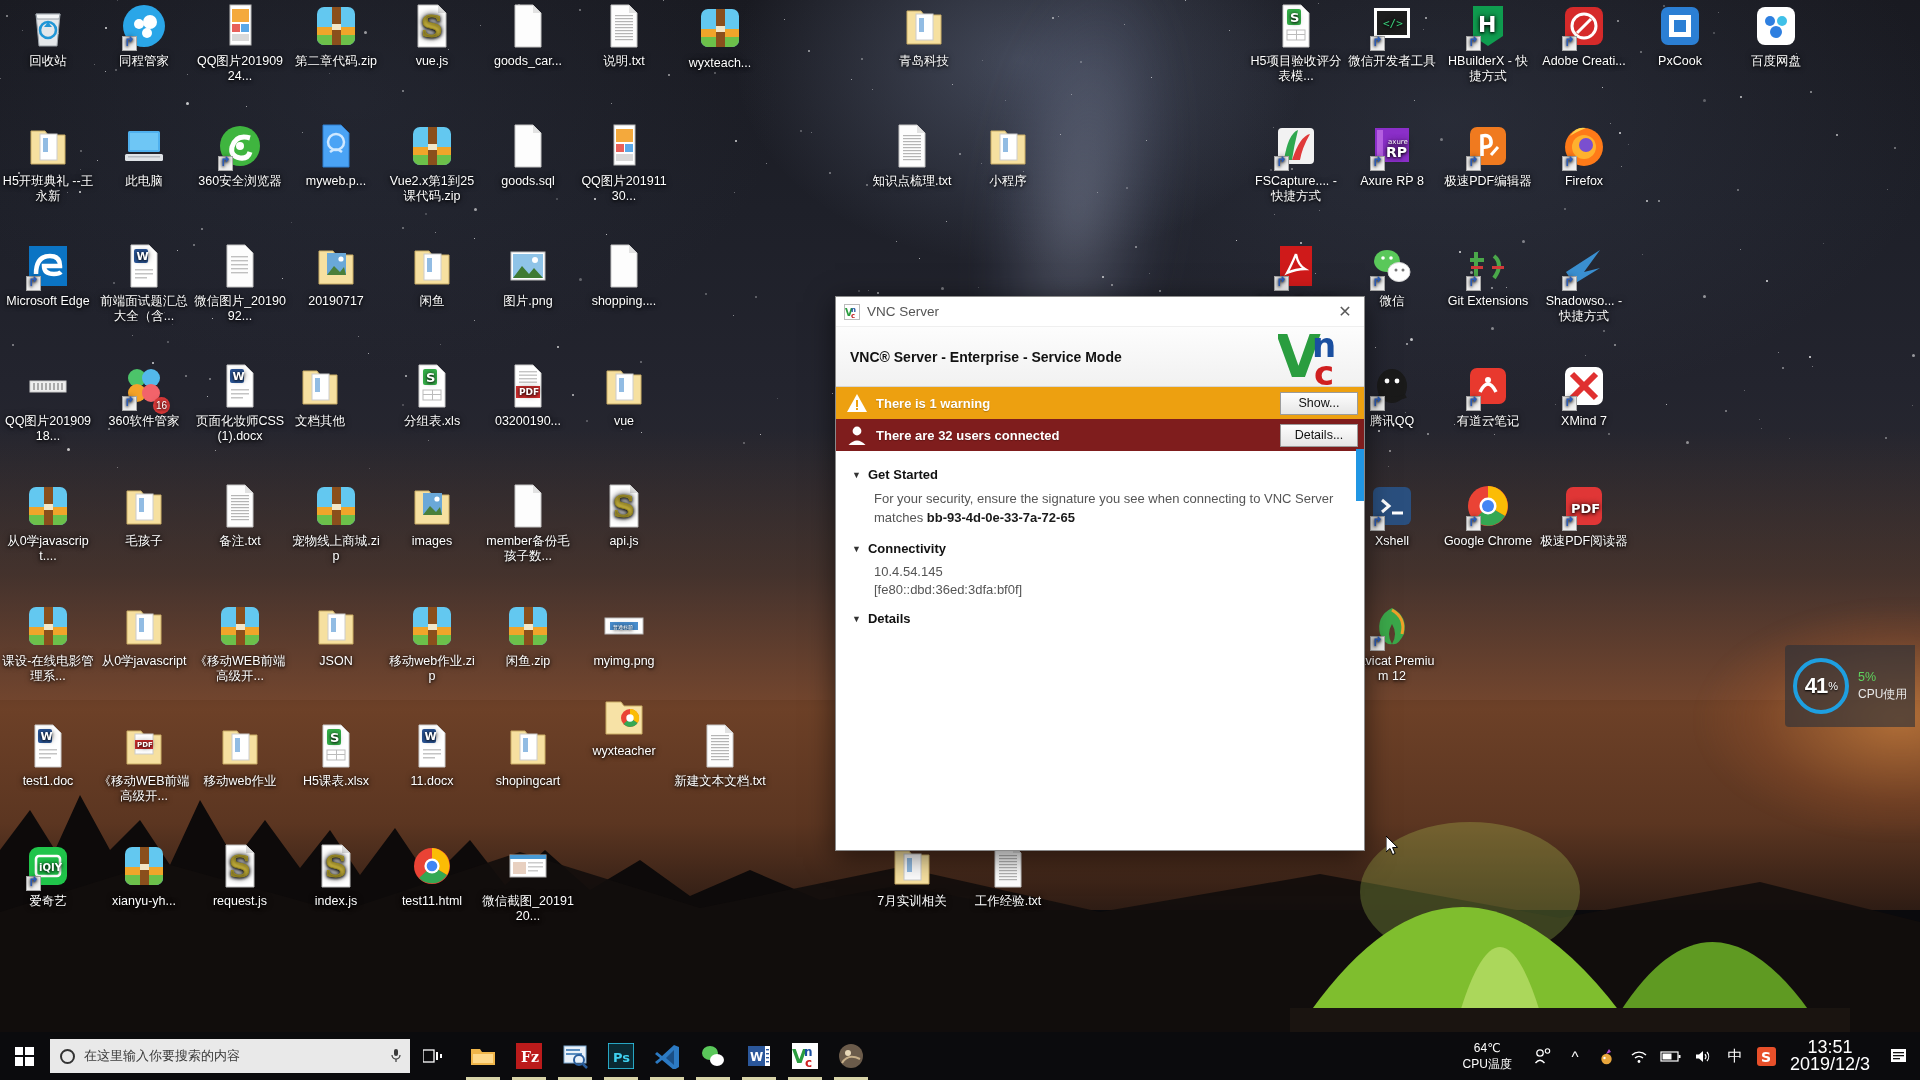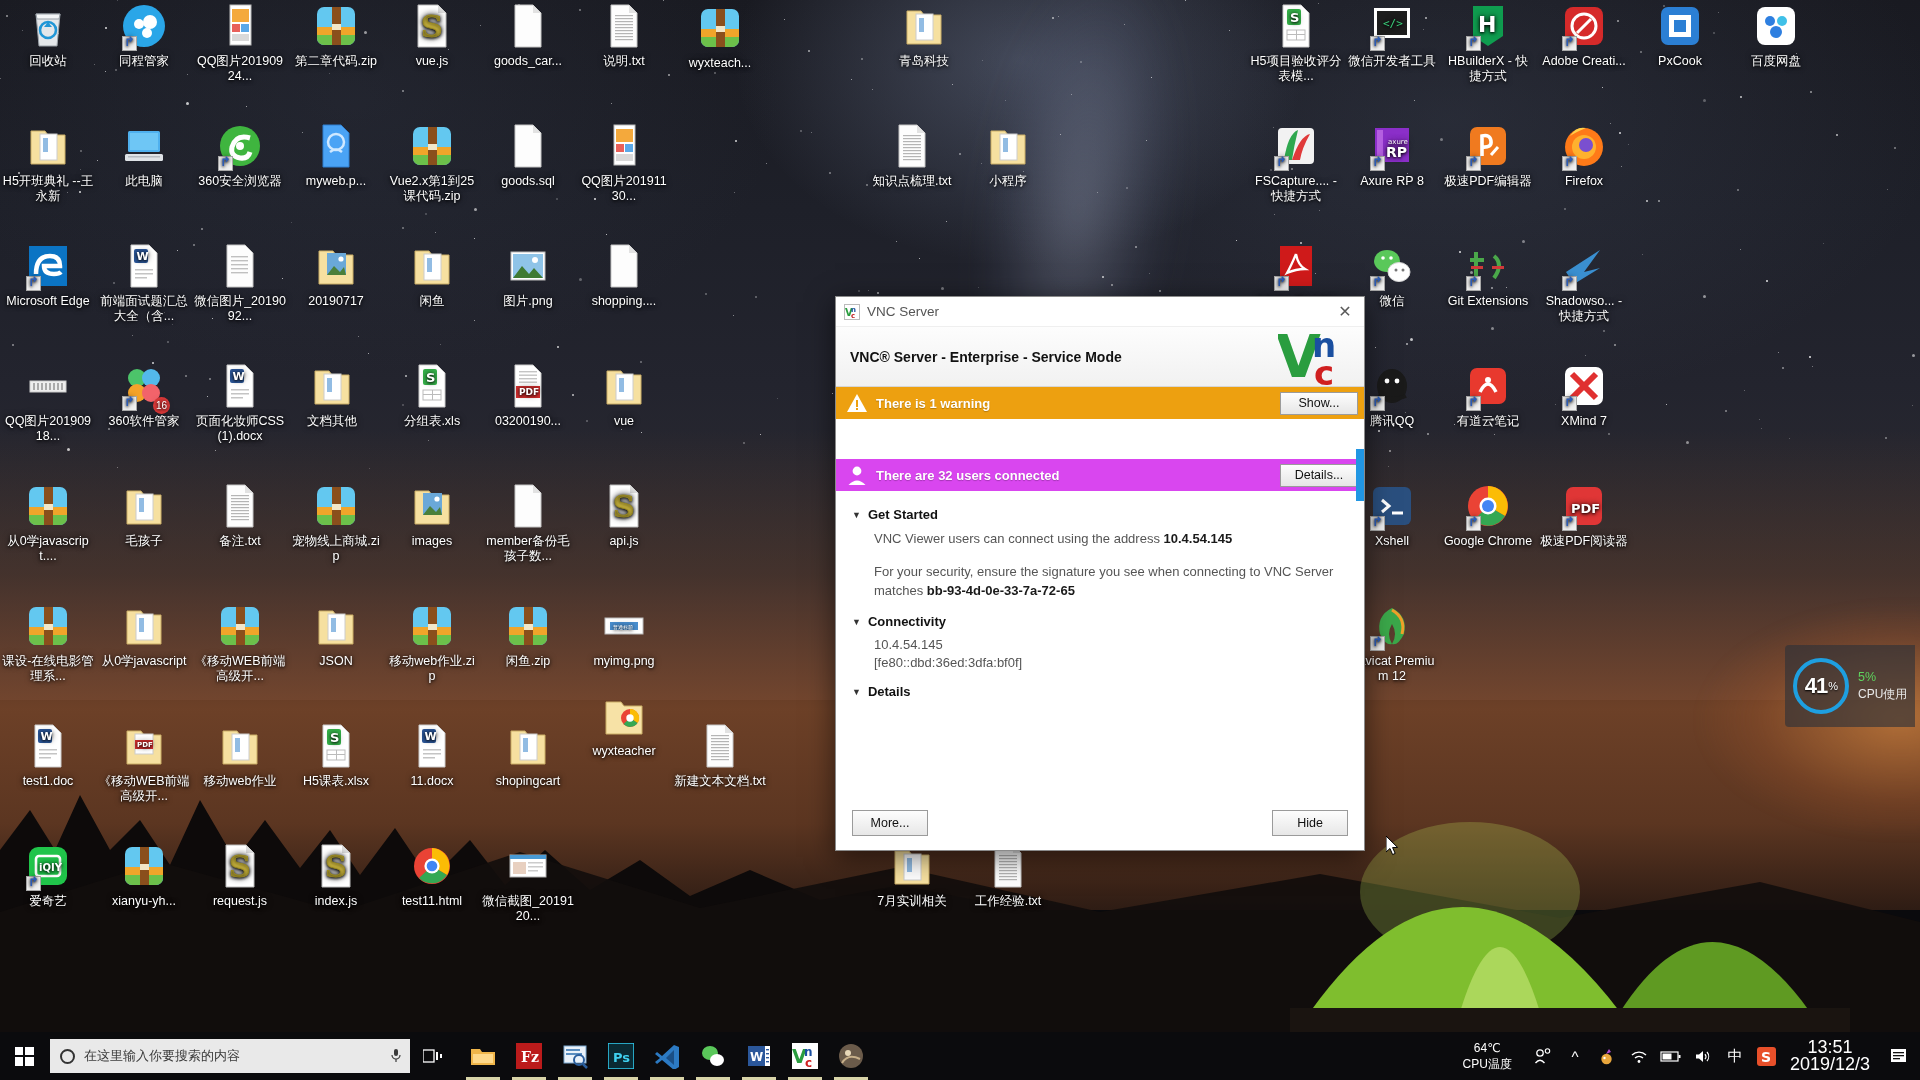--- a/index.html
+++ b/index.html
@@ -95,21 +95,21 @@
   }
   #vnc .header .htxt { font-weight:bold; font-size:14px; color:#111; }
   #vnc .header .vnclogo {
     position:absolute; right:10px; top:-4px; width:76px; height:66px;
     font-family:"DejaVu Sans", sans-serif;
   }
   #vnc .bar {
     height:32px; display:flex; align-items:center; padding:0 6px 0 10px; gap:8px;
   }
   #vnc .bar.warn { background:#eda010; color:#fff; }
-  #vnc .bar.info { background:#d946ef; color:#fff;margin-top:40px; }
+  #vnc .bar.info { background:#7f1d1d; color:#fff; }
   #vnc .bar .bico { width:22px;height:22px;position:relative;flex:none; }
   #vnc .bar .btxt { flex:1; font-weight:bold; font-size:13px;
     text-shadow:0 1px 1px rgba(0,0,0,.25); }
   #vnc .bar button {
     width:78px;height:23px; font-size:12.5px; font-family:inherit;
     background:linear-gradient(180deg,#fdfdfd,#e6e6e6);
     border:1px solid #9b9b9b; color:#111; cursor:pointer;
   }
   #vnc .body { padding:12px 16px 0 16px; }
   #vnc .sec {
@@ -856,21 +856,21 @@
           <rect x="14" y="7" width="14" height="14" rx="2" fill="#2b579a"></rect>
           <text x="16.5" y="18" font-size="11" font-weight="bold" fill="#fff" font-family="DejaVu Sans">W</text>
           <g fill="#c4c4c4">
             <rect x="15" y="27" width="18" height="1.5"></rect>
             <rect x="15" y="31" width="18" height="1.5"></rect>
             <rect x="15" y="35" width="12" height="1.5"></rect>
           </g>
         </svg></span>
         <span class="lbl">页面化妆师CSS(1).docx</span>
       </div>
-    <div class="dicon" style="left:284px;top:362px">
+    <div class="dicon" style="left:272px;top:362px">
         <span class="glyph"><svg width="48" height="48" viewBox="0 0 48 48">
           <path d="M7 9 h14 l3 4 h17 v29 H7 Z" fill="#f6e0a0" stroke="#cbae66"></path>
           <rect x="16" y="12" width="17" height="26" fill="#fff" stroke="#ccc"></rect>
           <rect x="19" y="16" width="5" height="14" fill="#4a8fd0" opacity=".6"></rect>
         </svg></span>
         <span class="lbl">文档其他</span>
       </div>
     <div class="dicon" style="left:384px;top:362px">
         <span class="glyph"><svg width="48" height="48" viewBox="0 0 48 48">
           <path d="M11 3 h18 l8 8 v34 H11 Z" fill="#fff" stroke="#ccc"></path>
@@ -1338,23 +1338,20 @@
     <button>Details...</button>
   </div>
 
   <div class="body">
 
     <div class="sec">
       <span class="caret">▼</span>
       <span>Get Started</span>
     </div>
     <p class="para">
-      <span>VNC Viewer users can connect using the address </span><b>10.4.54.145</b>
-    </p>
-    <p class="para">
       <span>For your security, ensure the signature you see when connecting to VNC Server matches </span><b>bb-93-4d-0e-33-7a-72-65</b>
     </p>
 
     <div class="sec">
       <span class="caret">▼</span>
       <span>Connectivity</span>
     </div>
     <p class="mono">
       <span>10.4.54.145</span><br>
       <span>[fe80::dbd:36ed:3dfa:bf0f]</span>
@@ -1363,24 +1360,20 @@
     <div class="sec">
       <span class="caret">▼</span>
       <span>Details</span>
     </div>
   </div>
 
   <div class="scroll">
       <i></i>
     </div>
 
-  <div class="footer">
-    <button>More...</button>
-    <button>Hide</button>
-  </div>
 </div>
 
 <div id="cpuw">
   <div class="ring">
     <span>41</span>
       <small>%</small>
   </div>
   <div class="meta">
     <div class="pct">5%</div>
     <div>CPU使用</div>

